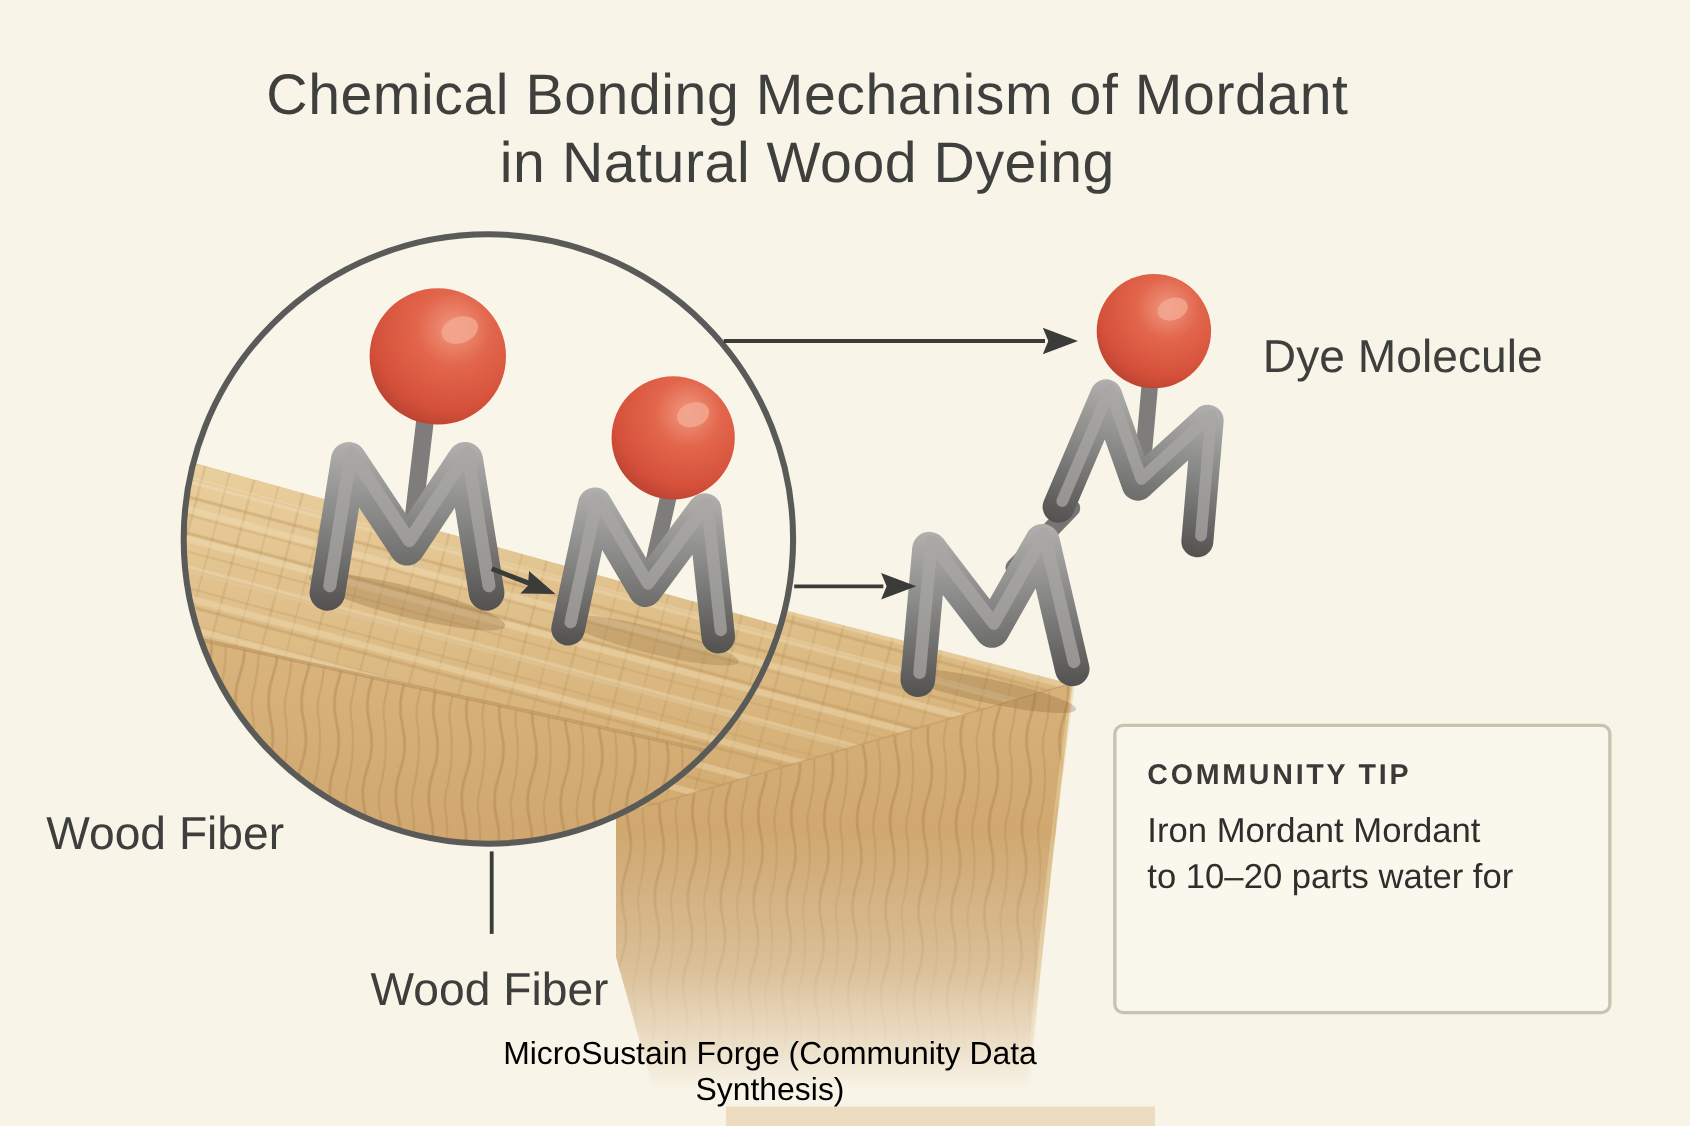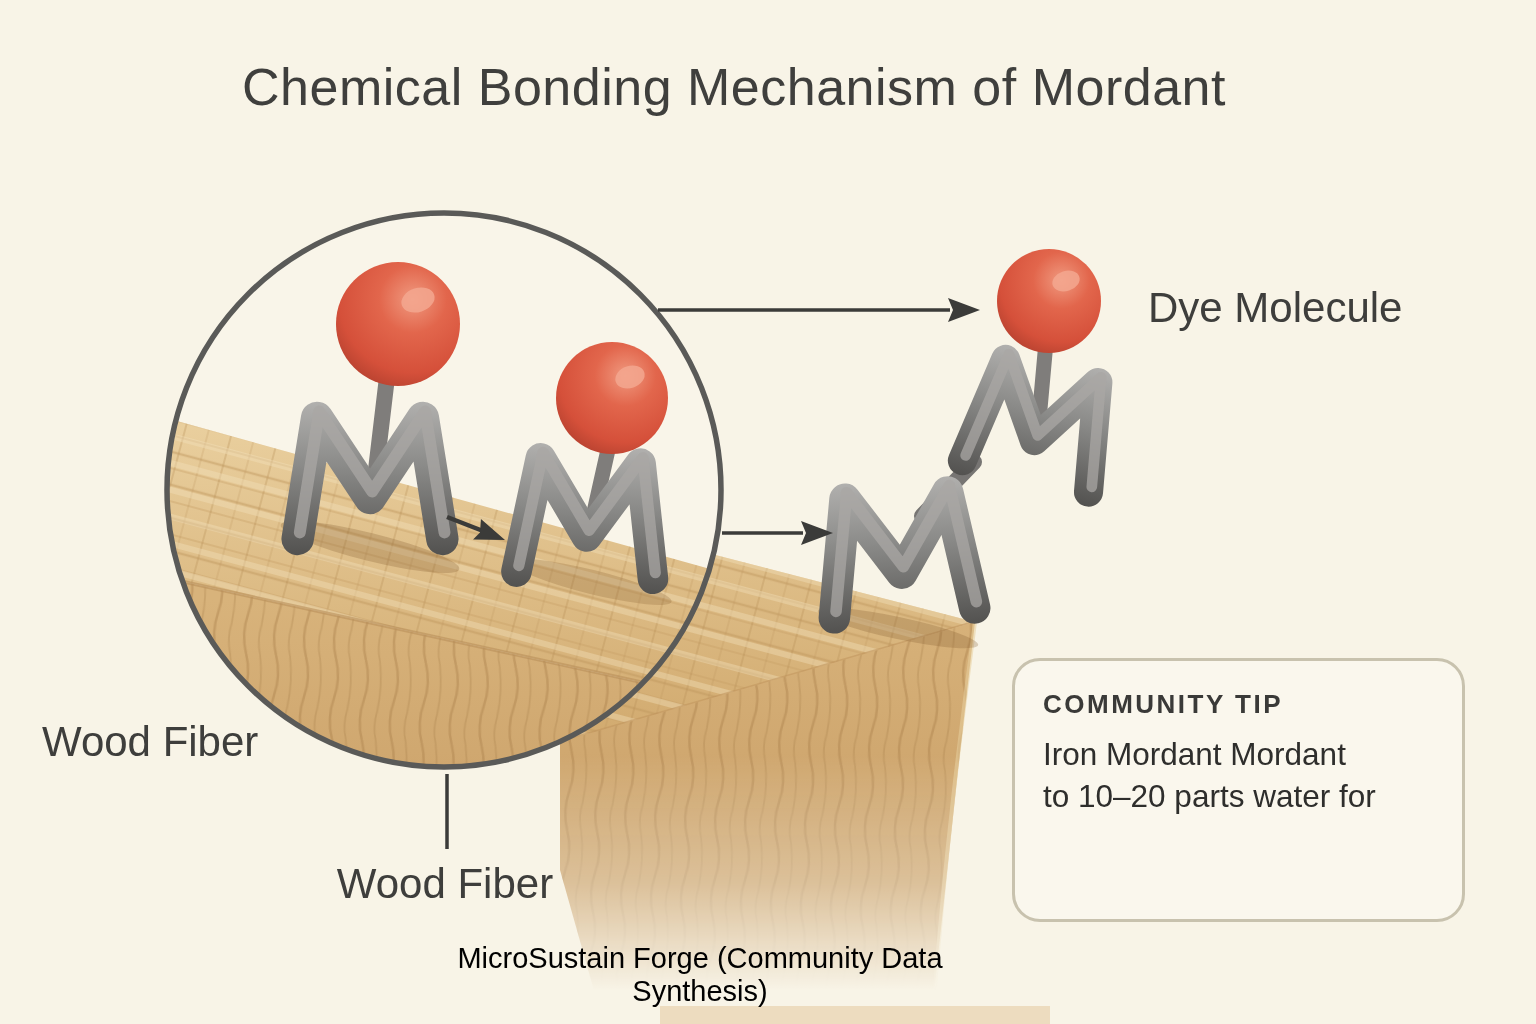--- a/index.html
+++ b/index.html
@@ -10,28 +10,28 @@
     color:#3e3e3c;
   }
   .stage{position:absolute;left:0;top:0;width:1536px;height:1024px;}
   svg.scene{position:absolute;left:0;top:0;}
   .label{position:absolute;white-space:nowrap;}
   .title{
     left:0;top:57px;width:1468px;text-align:center;
     font-size:52px;line-height:61px;font-weight:500;color:#3f3f3d;
     letter-spacing:0.5px;
   }
-  .callout{font-size:42px;font-weight:400;color:#3e3e3c;}
+  .callout{font-size:42px;font-weight:400;color:#3e3e3c;margin-top:16px;}
   .dye-label{left:1148px;top:284px;}
   .mordant-label{left:1148px;top:518px;}
   .woodfiber-left{left:42px;top:718px;}
   .woodfiber-bottom{left:285px;top:860px;width:320px;text-align:center;white-space:nowrap;}
   .tipbox{
     position:absolute;left:1012px;top:658px;width:453px;height:264px;
-    box-sizing:border-box;border:3px solid #c8c2ae;border-radius:28px;
+    box-sizing:border-box;border:3px solid #c8c2ae;border-radius:9px;
     background:#faf7ed;
   }
   .tipbox .tip-heading{
     position:absolute;left:28px;top:28px;
     font-size:26px;font-weight:700;letter-spacing:2.5px;color:#3a3a38;
   }
   .tipbox .tip-body{
     position:absolute;left:28px;top:72px;right:14px;
     font-size:31.5px;line-height:42px;color:#2e2e2c;font-weight:400;
   }
@@ -165,20 +165,21 @@
   </g>
   <g>
     <line x1="722" y1="533" x2="803" y2="533" stroke="#3b3b39" stroke-width="3.5"></line>
     <polygon points="0,0 -32,-12 -27,0 -32,12" transform="translate(833,533)" fill="#3b3b39"></polygon>
   </g>
   <line x1="447" y1="774" x2="447" y2="849" stroke="#3b3b39" stroke-width="3.5"></line>
 </svg>
 
 <div class="label title">
   <div>Chemical Bonding Mechanism of Mordant</div>
+  <div>in Natural Wood Dyeing</div>
 </div>
 
 <div class="label callout dye-label">Dye Molecule</div>
 
 
 <div class="label callout woodfiber-left">Wood Fiber</div>
 
 <div class="label callout woodfiber-bottom">Wood Fiber</div>
 
 <div class="tipbox">

